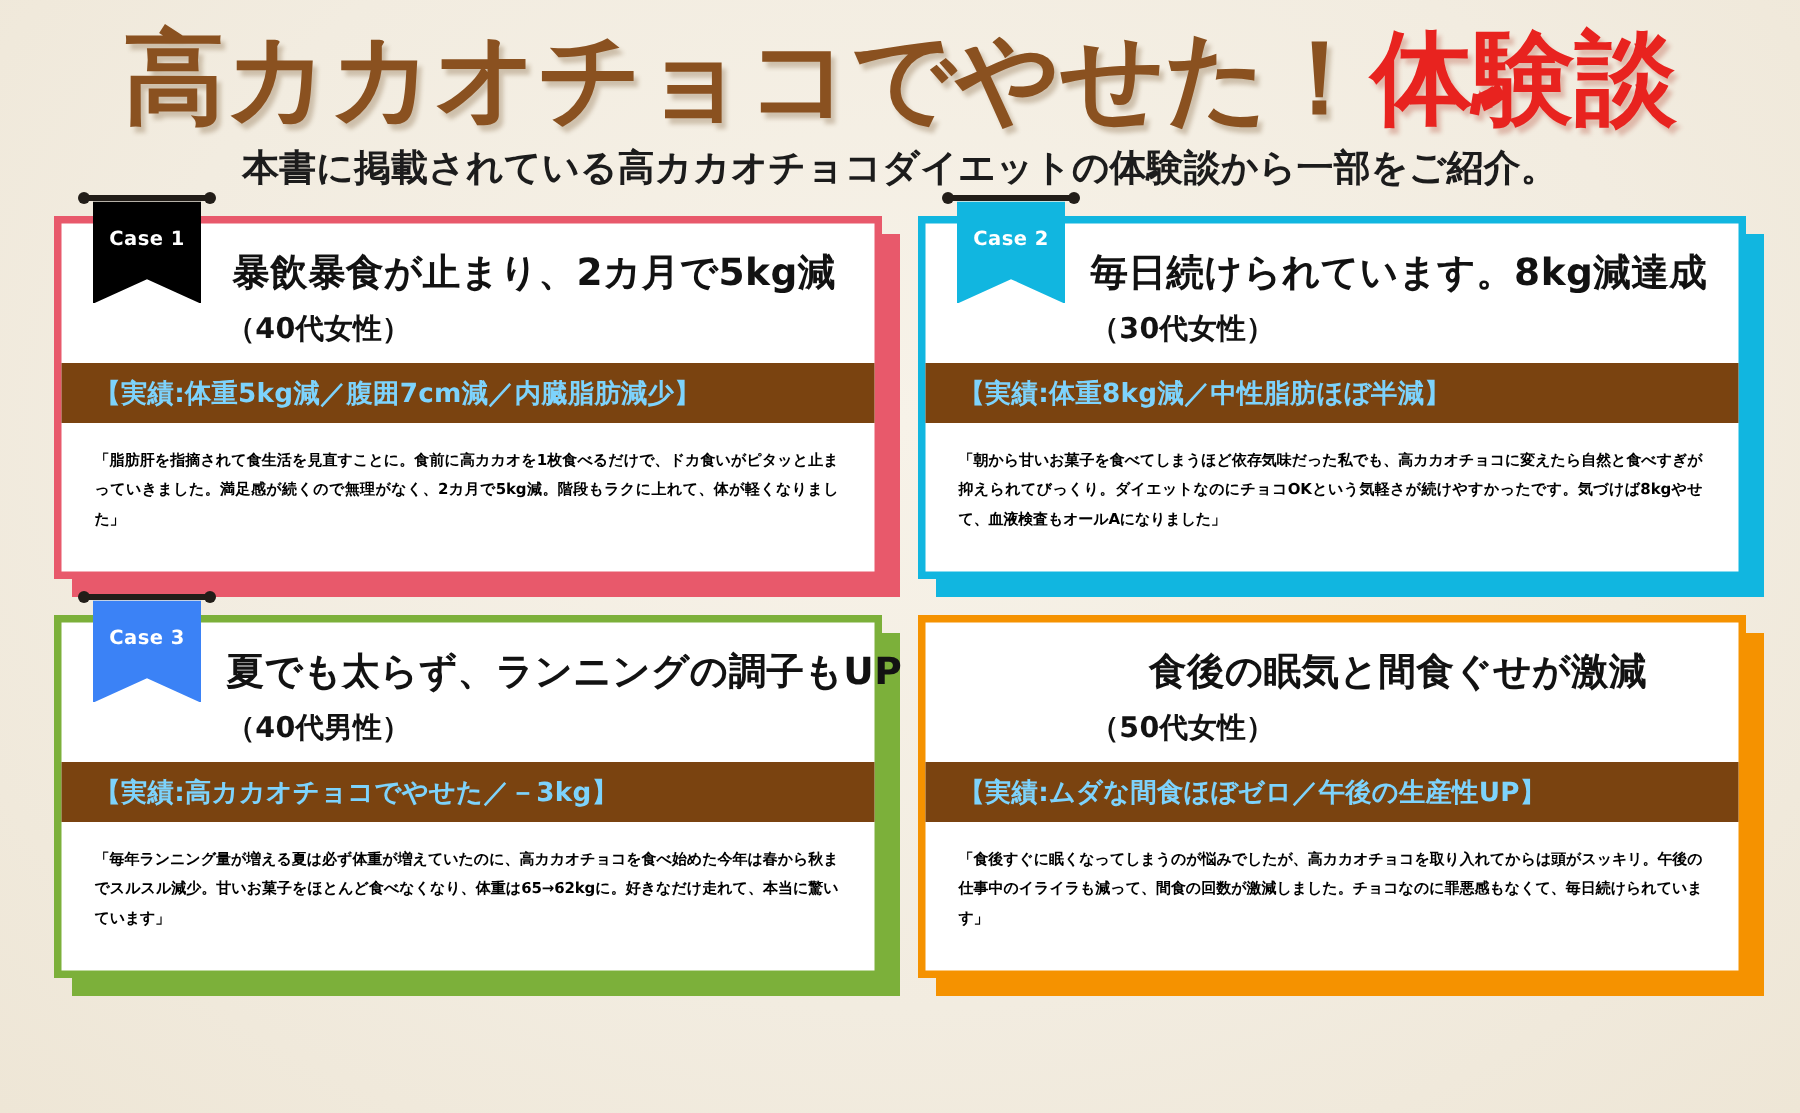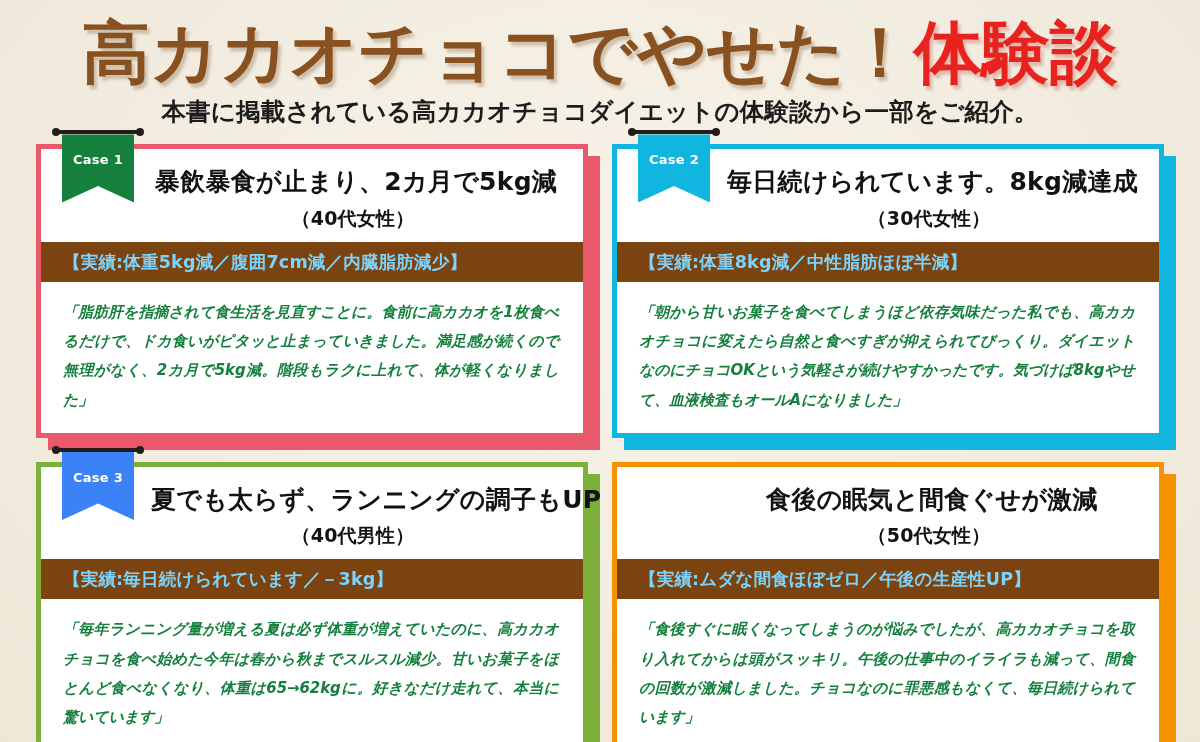--- a/index.html
+++ b/index.html
@@ -144,21 +144,21 @@
     font-size: 25px;
     font-weight: 900;
     color: #121212;
     line-height: 1.22;
     letter-spacing: 0.3px;
     text-align: center;
     white-space: nowrap;
   }
   .case-person {
     margin-top: 8px;
-    text-align: center;
+    text-align: left;
     padding-right: 6px;
     font-size: 19px;
     font-weight: 800;
     color: #121212;
     letter-spacing: 0.2px;
   }
 
   
   .achieve {
     background: #7a4310;
@@ -171,48 +171,47 @@
     box-sizing: border-box;
   }
 
   
   .card-body {
     flex: 1;
     padding: 16px 24px 18px 22px;
     box-sizing: border-box;
   }
   .quote {
-    font-size: 15px;
+    font-size: 10px;
     font-weight: 700;
-    color: #15803d;
+    color: #000000;
     line-height: 1.95;
     letter-spacing: -0.1px;
     text-align: justify;
-    font-style: italic;
   }
 
   
 </style>
 </head>
 <body style="background: radial-gradient(at 50% 38%, rgb(247, 242, 232) 0%, rgb(242, 236, 224) 60%, rgb(238, 230, 214) 100%);">
 
 <div class="page">
 
   <div class="header">
     <div class="main-title" style="color: rgb(138, 81, 32);"><span>高カカオチョコでやせた！</span><span class="accent" style="color: rgb(232, 35, 31);">体験談</span></div>
     <div class="subtitle" style="color: rgb(28, 28, 28);">本書に掲載されている高カカオチョコダイエットの体験談から一部をご紹介。</div>
   </div>
 
   <div class="cases">
 
     <div class="case">
       <div class="case-shadow" style="background: rgb(232, 89, 107);"></div>
       <div class="ribbon-wrap">
         <div class="ribbon-rod"></div>
-        <div class="ribbon" style="background: #15803d;">
+        <div class="ribbon" style="background: #000000;">
           <span class="ribbon-label">Case 1</span>
         </div>
       </div>
       <div class="card" style="border-color: rgb(232, 89, 107);">
         <div class="card-head">
           <div class="case-title">暴飲暴食が止まり、2カ月で5kg減</div>
           <div class="case-person">（40代女性）</div>
         </div>
         <div class="achieve" style="background: rgb(122, 67, 16);">【実績:体重5kg減／腹囲7cm減／内臓脂肪減少】</div>
         <div class="card-body">
@@ -247,21 +246,21 @@
         <div class="ribbon-rod"></div>
         <div class="ribbon" style="background: #3b82f6;">
           <span class="ribbon-label">Case 3</span>
         </div>
       </div>
       <div class="card" style="border-color: rgb(124, 176, 58);">
         <div class="card-head">
           <div class="case-title">夏でも太らず、ランニングの調子もUP</div>
           <div class="case-person">（40代男性）</div>
         </div>
-        <div class="achieve" style="background: rgb(122, 67, 16);">【実績:毎日続けられています／－3kg】</div>
+        <div class="achieve" style="background: rgb(122, 67, 16);">【実績:高カカオチョコでやせた／－3kg】</div>
         <div class="card-body">
           <div class="quote">「毎年ランニング量が増える夏は必ず体重が増えていたのに、高カカオチョコを食べ始めた今年は春から秋までスルスル減少。甘いお菓子をほとんど食べなくなり、体重は65→62kgに。好きなだけ走れて、本当に驚いています」</div>
         </div>
       </div>
     </div>
 
     <div class="case">
       <div class="case-shadow" style="background: rgb(245, 146, 0);"></div>
       <div class="card" style="border-color: rgb(245, 146, 0);">
         <div class="card-head">

